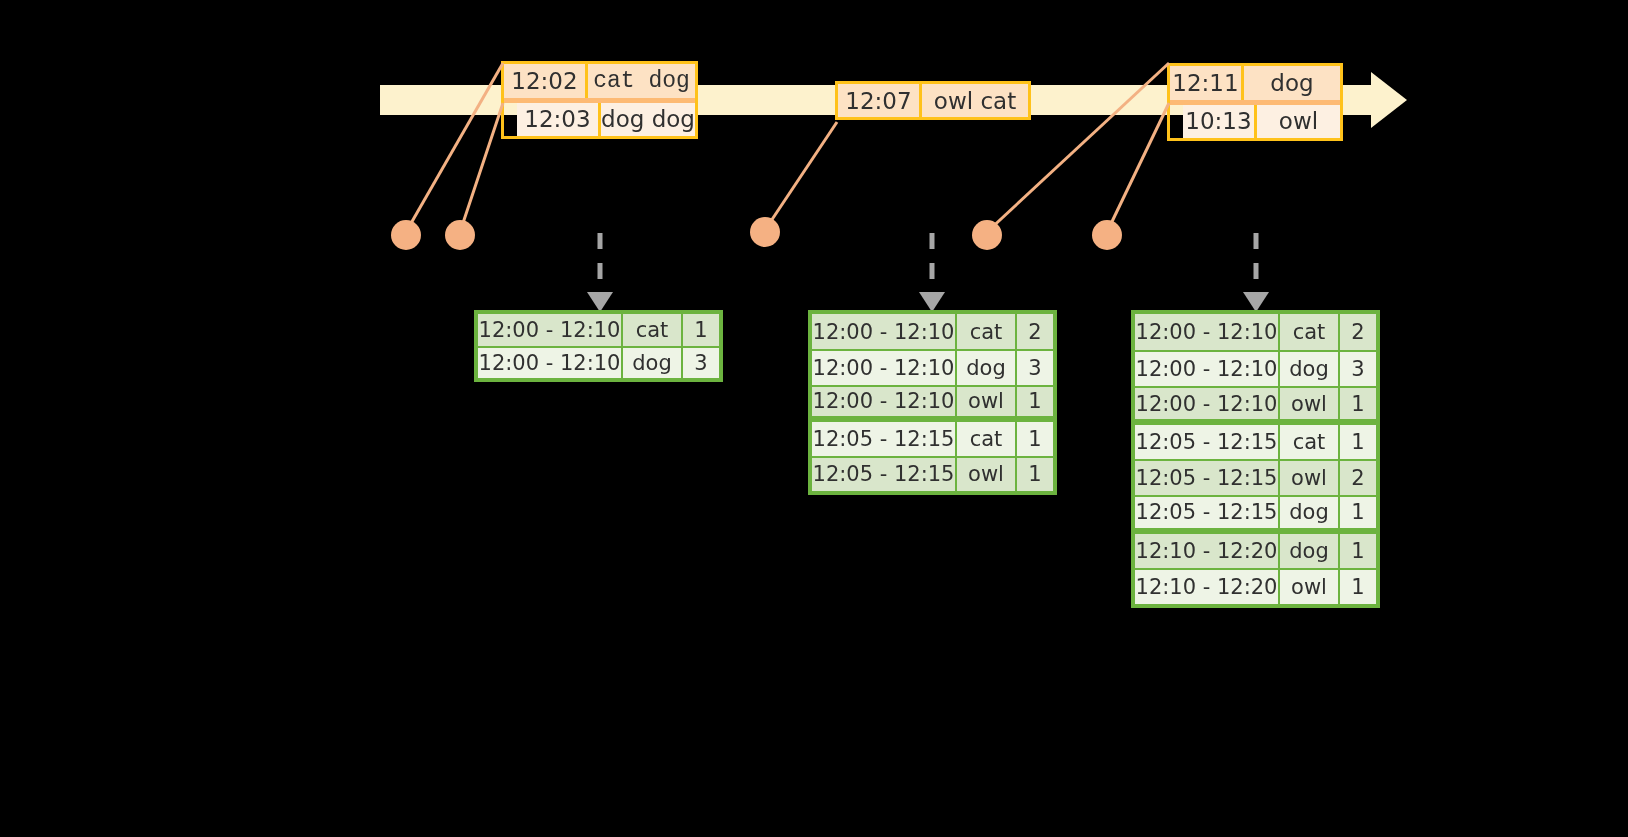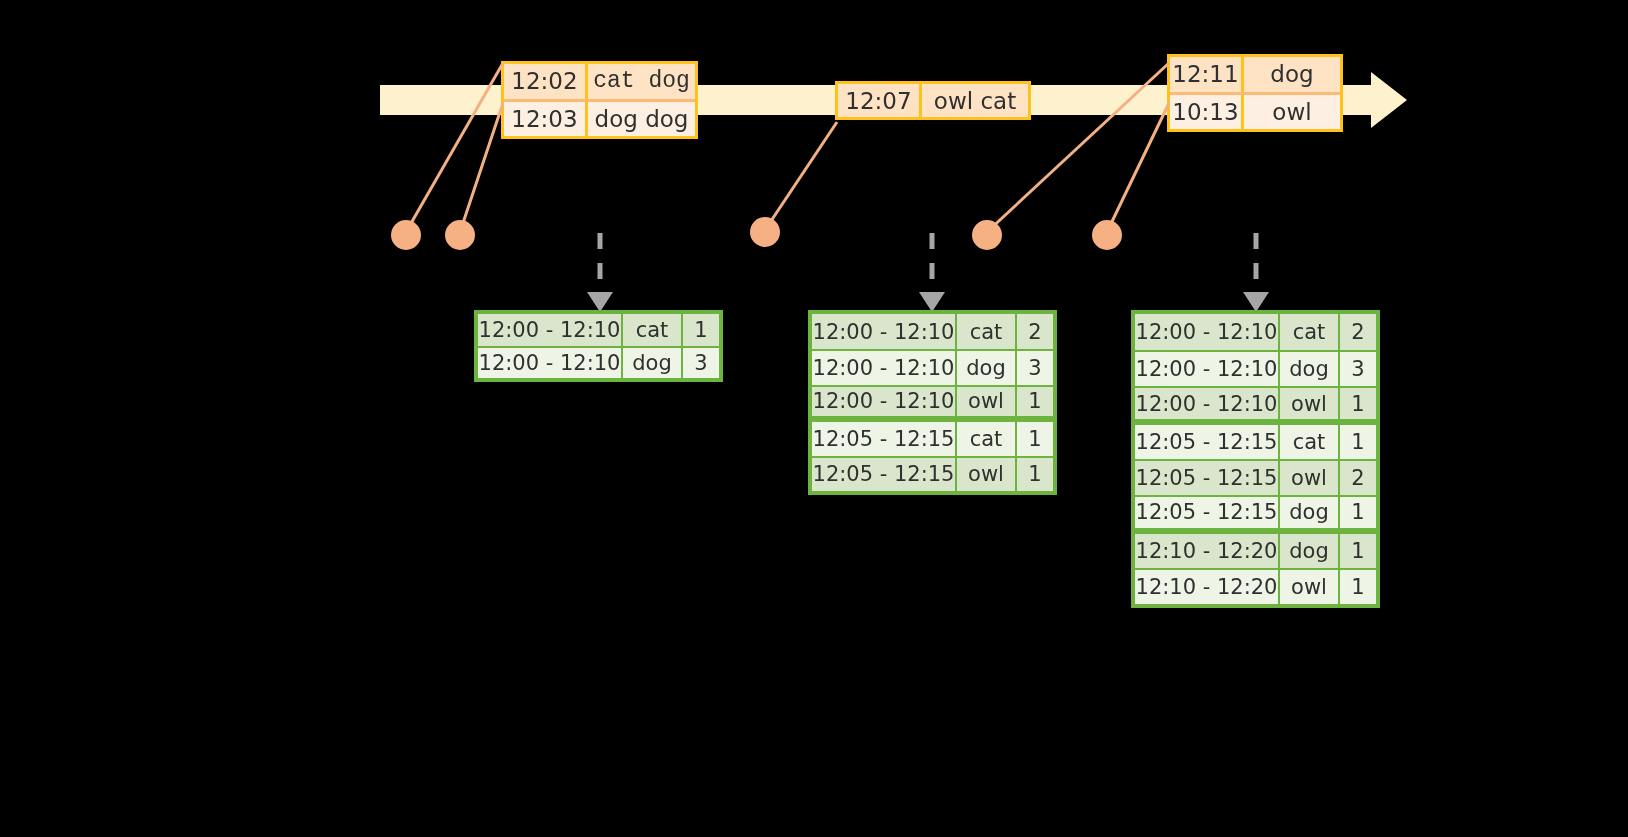--- a/index.html
+++ b/index.html
@@ -37,21 +37,22 @@
     box-sizing: border-box;
     display: flex;
     flex-direction: column;
   }
   .event-row {
     display: flex;
     flex: 1 1 0;
     min-height: 0;
   }
   .event-row + .event-row {
-    border-top: 3px solid #fdba74;
+    border-top: 5px solid #fdba74;
+    padding-left: 13px;
   }
   .event-row.shade-dark  .event-cell { background: #fde2c4; }
   .event-row.shade-light .event-cell { background: #fdf0e2; }
   .event-cell {
     display: flex;
     align-items: center;
     justify-content: center;
     font-size: 23px;
     color: #303030;
     box-sizing: border-box;
@@ -139,21 +140,21 @@
     </div>
   </div>
 
   <div class="event-box" style="left:835px; top:81px; width:196px; height:39px;">
     <div class="event-row shade-dark">
       <div class="event-cell time-cell" style="width:84px;">12:07</div>
       <div class="event-cell" style="flex:1;">owl cat</div>
     </div>
   </div>
 
-  <div class="event-box" style="left:1167px; top:54px; width:176px; height:78px;">
+  <div class="event-box" style="left:1167px; top:63px; width:176px; height:78px;">
     <div class="event-row shade-dark">
       <div class="event-cell time-cell" style="width:74px;">12:11</div>
       <div class="event-cell" style="flex:1;">dog</div>
     </div>
     <div class="event-row shade-light">
       <div class="event-cell time-cell" style="width:74px;">10:13</div>
       <div class="event-cell" style="flex:1;">owl</div>
     </div>
   </div>
 

